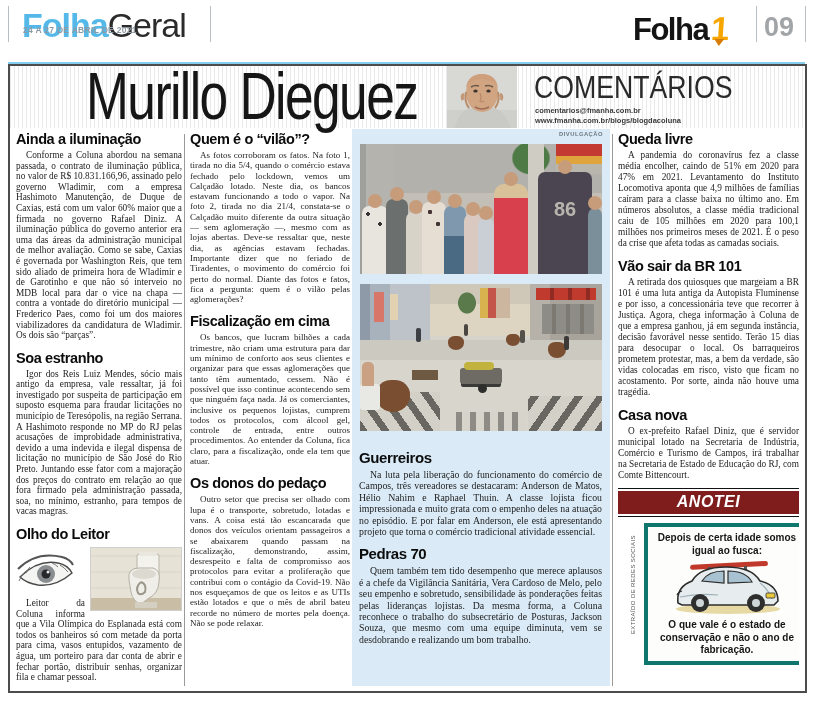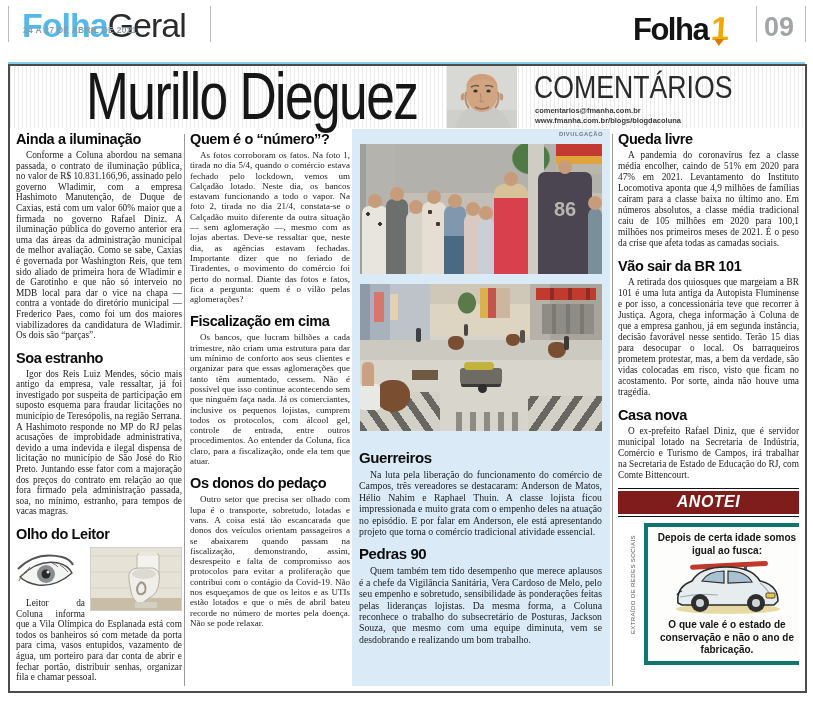--- a/index.html
+++ b/index.html
@@ -150,21 +150,21 @@
           <path d="M50 34 q6 2 4 10 q-4 4 -7 1 q-3 -6 3 -11" fill="none" stroke="#9b978a" stroke-width="2"></path>
           <rect x="44" y="54" width="22" height="6" fill="#d4cfc0"></rect>
         </svg>
         <p>Leitor da Coluna informa que a Vila Olímpica do Esplanada está com todos os banheiros só com metade da porta para cima, vasos entupidos, vazamento de água, um porteiro para dar conta de abrir e fechar portão, distribuir senhas, organizar fila e chamar pessoal.</p>
       </div>
     </div>
 
     <div class="rule" style="left:174px;"></div>
 
     <div class="col" id="col2">
-      <h3>Quem é o “número”?</h3>
+      <h3>Quem é o “vilão”?</h3>
       <p>As fotos corroboram os fatos. Na foto 1, tirada no dia 5/4, quando o comércio estava fechado pelo lockdown, vemos um Calçadão lotado. Neste dia, os bancos estavam funcionando a todo o vapor. Na foto 2, tirada no dia 21/4, constata-se o Calçadão muito diferente da outra situação — sem aglomeração —, mesmo com as lojas abertas. Deve-se ressaltar que, neste dia, as agências estavam fechadas. Importante dizer que no feriado de Tiradentes, o movimento do comércio foi perto do normal. Diante das fotos e fatos, fica a pergunta: quem é o vilão pelas aglomerações?</p>
       <h3>Fiscalização em cima</h3>
       <p>Os bancos, que lucram bilhões a cada trimestre, não criam uma estrutura para dar um mínimo de conforto aos seus clientes e organizar para que essas aglomerações que tanto têm aumentado, cessem. Não é possível que isso continue acontecendo sem que ninguém faça nada. Já os comerciantes, inclusive os pequenos lojistas, cumprem todos os protocolos, com álcool gel, controle de entrada, entre outros procedimentos. Ao entender da Coluna, fica claro, para a fiscalização, onde ela tem que atuar.</p>
       <h3>Os donos do pedaço</h3>
       <p>Outro setor que precisa ser olhado com lupa é o transporte, sobretudo, lotadas e vans. A coisa está tão escancarada que donos dos veículos orientam passageiros a se abaixarem quando passam na fiscalização, demonstrando, assim, desrespeito e falta de compromisso aos protocolos para evitar a proliferação que contribui com o contágio da Covid-19. Não nos esqueçamos de que os leitos e as UTIs estão lotados e que o mês de abril bateu recorde no número de mortes pela doença. Não se pode relaxar.</p>
     </div>
 
     <div class="feature">
       <div class="credit">DIVULGAÇÃO</div>
 
@@ -213,21 +213,21 @@
         <div class="blk" style="left:118px;top:100px;width:9px;height:9px;background:#2e2e2c;border-radius:50%;"></div>
         <div class="blk" style="left:16px;top:96px;width:34px;height:32px;background:#7a4e30;border-radius:45% 45% 50% 50%;"></div>
         <div class="blk" style="left:0;top:100px;width:20px;height:26px;background:#e8e8e4;border-radius:3px;"></div>
         <div class="blk" style="left:2px;top:78px;width:12px;height:24px;background:#caa183;border-radius:5px 5px 0 0;"></div>
         <div class="blk" style="left:52px;top:86px;width:26px;height:10px;background:#6e5a42;"></div>
       </div>
 
       <div class="ftext">
         <h3>Guerreiros</h3>
         <p>Na luta pela liberação do funcionamento do comércio de Campos, três vereadores se destacaram: Anderson de Matos, Hélio Nahim e Raphael Thuin. A classe lojista ficou impressionada e muito grata com o empenho deles na atuação no episódio. E por falar em Anderson, ele está apresentando projeto que torna o comércio tradicional atividade essencial.</p>
-        <h3>Pedras 90</h3>
+        <h3>Pedras 70</h3>
         <p>Quem também tem tido desempenho que merece aplausos é a chefe da Vigilância Sanitária, Vera Cardoso de Melo, pelo seu empenho e sobretudo, sensibilidade às ponderações feitas pelas lideranças lojistas. Da mesma forma, a Coluna reconhece o trabalho do subsecretário de Posturas, Jackson Souza, que mesmo com uma equipe diminuta, vem se desdobrando e realizando um bom trabalho.</p>
       </div>
     </div>
 
     <div class="rule" style="left:602px;"></div>
 
     <div class="col" id="col4">
       <h3>Queda livre</h3>
       <p>A pandemia do coronavírus fez a classe média encolher, caindo de 51% em 2020 para 47% em 2021. Levantamento do Instituto Locomotiva aponta que 4,9 milhões de famílias caíram para a classe baixa no último ano. Em números absolutos, a classe média tradicional caiu de 105 milhões em 2020 para 100,1 milhões nos primeiros meses de 2021. É o peso da crise que afeta todas as camadas sociais.</p>
       <h3>Vão sair da BR 101</h3>

